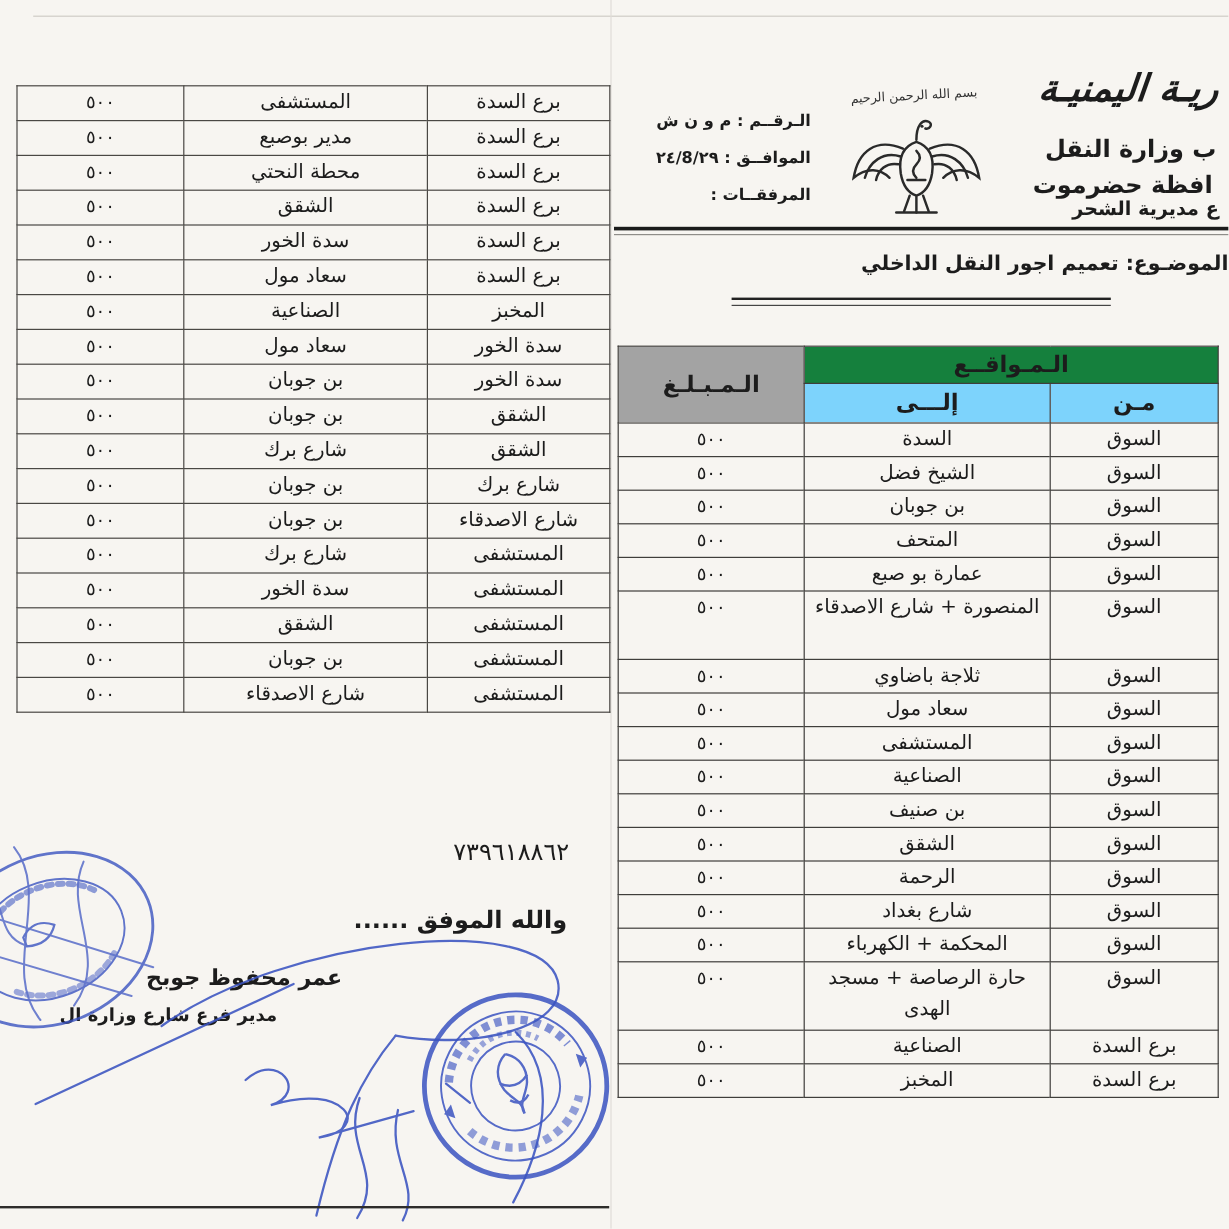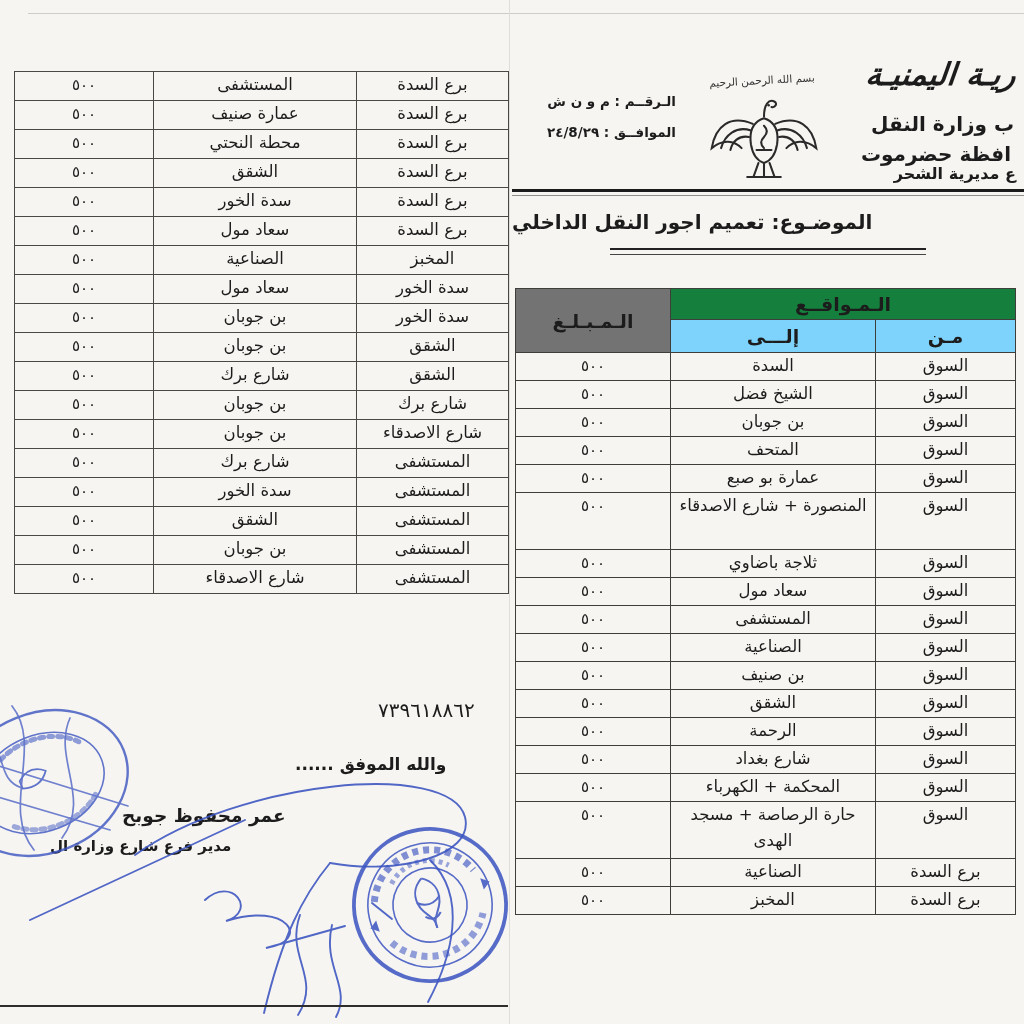--- a/index.html
+++ b/index.html
@@ -16,40 +16,40 @@
   
   .r-page{left:512px;top:0;width:512px;height:1024px;}
   .calligraphy{right:8px;top:56px;font-size:31px;font-weight:bold;font-style:italic;transform:skewX(-6deg);letter-spacing:1px;}
   .ministry{right:10px;top:112px;font-size:20px;font-weight:bold;}
   .gov{right:13px;top:142px;font-size:20px;font-weight:bold;}
   .district{right:8px;top:164px;font-size:16px;font-weight:bold;}
   .bismillah{left:190px;top:74px;width:120px;text-align:center;font-size:10.5px;color:#333;transform:rotate(-3deg);}
   .fields{left:6px;top:86px;width:158px;font-size:13.5px;font-weight:bold;line-height:31px;}
   .hdr-rule{top:189px;left:0;right:0;height:0;border-top:3px solid #1b1b1b;}
   .hdr-rule2{top:195px;left:0;right:0;height:1px;background:#8f8d89;}
-  .subject{top:210px;left:0;right:0;text-align:left;font-size:20px;font-weight:bold;letter-spacing:.5px;}
+  .subject{top:210px;left:0;right:0;text-align:right;font-size:17px;font-weight:bold;letter-spacing:.5px;}
   .subject-underline{top:248px;left:50%;margin-left:-158px;width:316px;height:4px;border-top:2px solid #222;border-bottom:1px solid #444;}
 
   
   table{border-collapse:collapse;table-layout:fixed;}
   td,th{border:1px solid #3f3e3b;padding:0 4px;text-align:center;vertical-align:top;
         font-size:16.5px;line-height:26px;overflow:hidden;}
   th{font-size:19px;font-weight:bold;}
   .r-table{left:3px;top:288px;width:500px;}
   .r-table .hrow1 th{background:#15803d;height:30px;line-height:30px;}
   .r-table .hrow2 th{background:#7dd3fc;height:32px;line-height:32px;}
-  .r-table th.amount-h{background:#737373;vertical-align:middle;line-height:22px;}
+  .r-table th.amount-h{background:#a3a3a3;vertical-align:middle;line-height:22px;}
   .r-table tr.row{height:28px;}
   .r-table tr.tall{height:57px;}
   .amt{font-size:15px;letter-spacing:2px;}
   .l-table{left:14px;top:71px;width:494px;}
   .l-table tr{height:29px;}
   .l-table td{border-color:#4a4844;}
   .phone2{left:378px;top:681px;font-size:20px;letter-spacing:2px;direction:ltr;margin-top:17px;}
-  .closing{left:295px;top:754px;font-size:17px;font-weight:bold;}
+  .closing{left:295px;top:754px;font-size:20px;font-weight:bold;}
   .sig-name{left:122px;top:805px;font-size:18.5px;font-weight:bold;}
   .sig-title{left:50px;top:837px;font-size:15px;font-weight:bold;}
   .bottom-line{top:1005px;left:0;width:508px;height:2px;background:#2e2d2b;}
   svg{display:block;}
 </style>
 </head>
 <body>
 
 <div class="abs scanline-top"></div>
 <div class="abs page-divider"></div>
@@ -83,20 +83,21 @@
 
       <path d="M54 78 l-5 14 M60 79 v14 M66 78 l5 14"></path>
 
       <path d="M42 93 h36"></path>
     </g>
   </svg>
 
   <div class="abs fields">
     <div>الـرقــم : م و ن ش</div>
     <div>الموافــق : ٢٤/8/٢٩</div>
+    <div>المرفقــات :</div>
   </div>
 
   <div class="abs hdr-rule"></div>
   <div class="abs hdr-rule2"></div>
 
   <div class="abs subject">الموضـوع: تعميم اجور النقل الداخلي</div>
   <div class="abs subject-underline"></div>
 
   <table class="abs r-table" dir="rtl">
     <colgroup>
@@ -216,21 +217,21 @@
         <col style="width:139px">
       </colgroup>
     <tbody>
         <tr>
           <td>برع السدة</td>
           <td>المستشفى</td>
           <td class="amt">٥٠٠</td>
         </tr>
     <tr>
           <td>برع السدة</td>
-          <td>عمارة صنيف</td>
+          <td>مدير بوصبع</td>
           <td class="amt">٥٠٠</td>
         </tr>
     <tr>
           <td>برع السدة</td>
           <td>محطة النحتي</td>
           <td class="amt">٥٠٠</td>
         </tr>
     <tr>
           <td>برع السدة</td>
           <td>الشقق</td>

